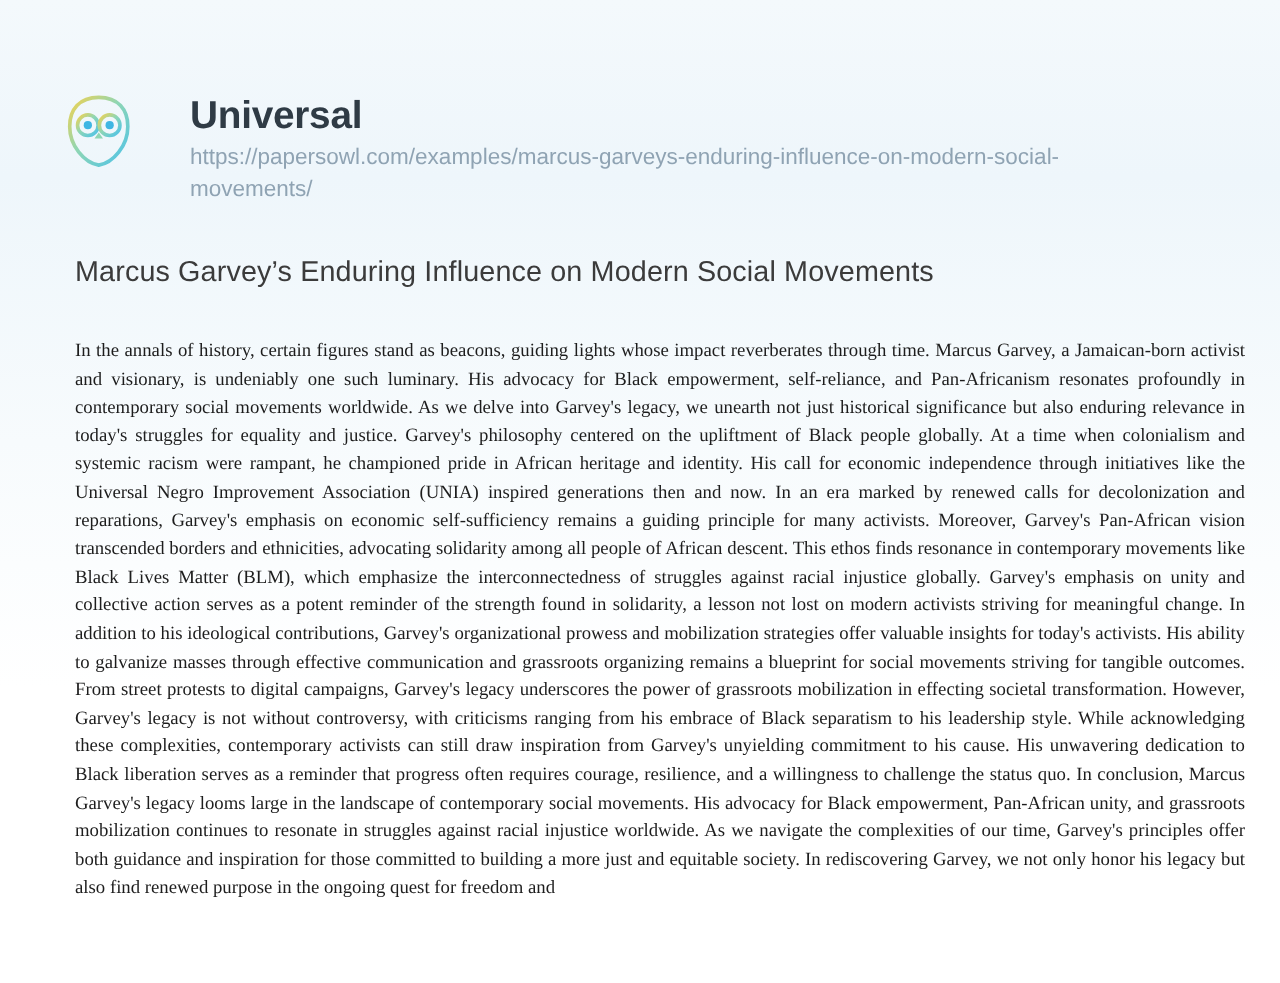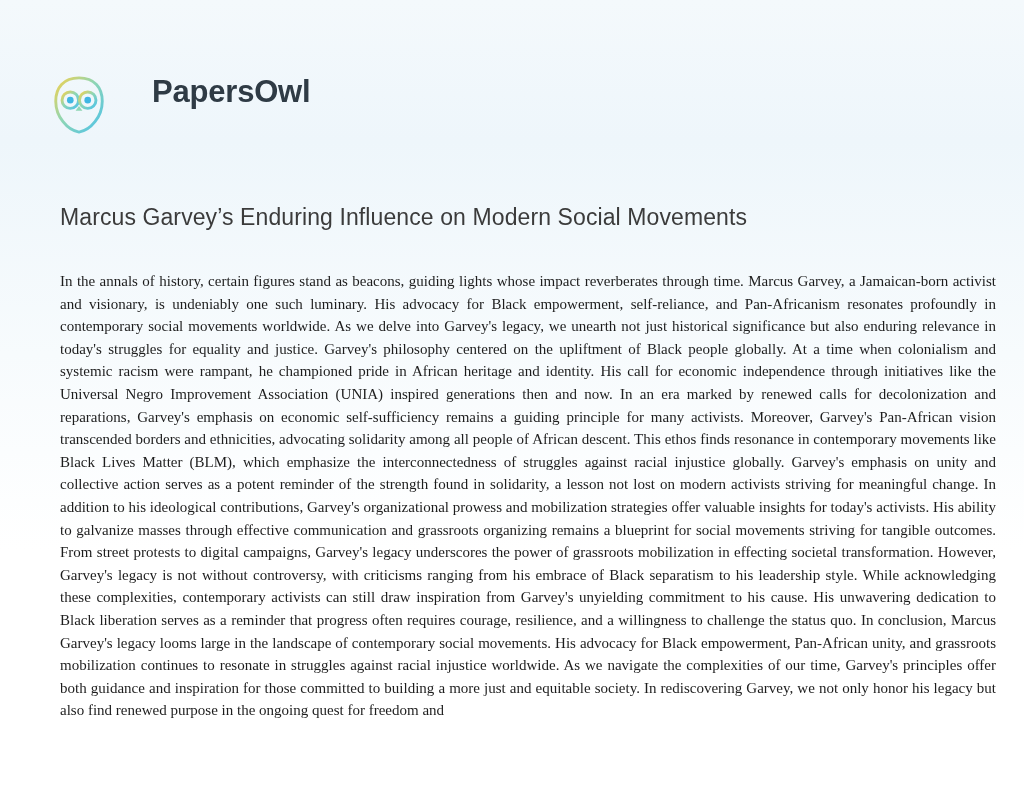--- a/index.html
+++ b/index.html
@@ -114,22 +114,23 @@
           </defs>
           <path d="M32 4 C16 4 8 14 8 28 C8 44 20 58 32 60 C44 58 56 44 56 28 C56 14 48 4 32 4 Z" fill="none" stroke="url(#owlgrad)" stroke-width="3"></path>
           <circle cx="23" cy="27" r="8.5" fill="none" stroke="url(#owlgrad)" stroke-width="3"></circle>
           <circle cx="41" cy="27" r="8.5" fill="none" stroke="url(#owlgrad)" stroke-width="3"></circle>
           <circle cx="23" cy="27" r="3.4" fill="#3fb6e3"></circle>
           <circle cx="41" cy="27" r="3.4" fill="#3fb6e3"></circle>
           <path d="M32 33 L28.5 38 L35.5 38 Z" fill="#8fd6b4"></path>
         </svg>
       </div>
 
-      <div class="brand">PapersOwl</div>
+      <div class="brand">Universal</div>
 
+      <div class="url">https://papersowl.com/examples/marcus-garveys-enduring-influence-on-modern-social-movements/</div>
     </div>
 
     <h1 class="title">Marcus Garvey’s Enduring Influence on Modern Social Movements</h1>
 
     <div class="article">
       <p>In the annals of history, certain figures stand as beacons, guiding lights whose impact reverberates through time. Marcus Garvey, a Jamaican-born activist and visionary, is undeniably one such luminary. His advocacy for Black empowerment, self-reliance, and Pan-Africanism resonates profoundly in contemporary social movements worldwide. As we delve into Garvey's legacy, we unearth not just historical significance but also enduring relevance in today's struggles for equality and justice. Garvey's philosophy centered on the upliftment of Black people globally. At a time when colonialism and systemic racism were rampant, he championed pride in African heritage and identity. His call for economic independence through initiatives like the Universal Negro Improvement Association (UNIA) inspired generations then and now. In an era marked by renewed calls for decolonization and reparations, Garvey's emphasis on economic self-sufficiency remains a guiding principle for many activists. Moreover, Garvey's Pan-African vision transcended borders and ethnicities, advocating solidarity among all people of African descent. This ethos finds resonance in contemporary movements like Black Lives Matter (BLM), which emphasize the interconnectedness of struggles against racial injustice globally. Garvey's emphasis on unity and collective action serves as a potent reminder of the strength found in solidarity, a lesson not lost on modern activists striving for meaningful change. In addition to his ideological contributions, Garvey's organizational prowess and mobilization strategies offer valuable insights for today's activists. His ability to galvanize masses through effective communication and grassroots organizing remains a blueprint for social movements striving for tangible outcomes. From street protests to digital campaigns, Garvey's legacy underscores the power of grassroots mobilization in effecting societal transformation. However, Garvey's legacy is not without controversy, with criticisms ranging from his embrace of Black separatism to his leadership style. While acknowledging these complexities, contemporary activists can still draw inspiration from Garvey's unyielding commitment to his cause. His unwavering dedication to Black liberation serves as a reminder that progress often requires courage, resilience, and a willingness to challenge the status quo. In conclusion, Marcus Garvey's legacy looms large in the landscape of contemporary social movements. His advocacy for Black empowerment, Pan-African unity, and grassroots mobilization continues to resonate in struggles against racial injustice worldwide. As we navigate the complexities of our time, Garvey's principles offer both guidance and inspiration for those committed to building a more just and equitable society. In rediscovering Garvey, we not only honor his legacy but also find renewed purpose in the ongoing quest for freedom and</p>
     </div>
 
   </div>
 </div>

